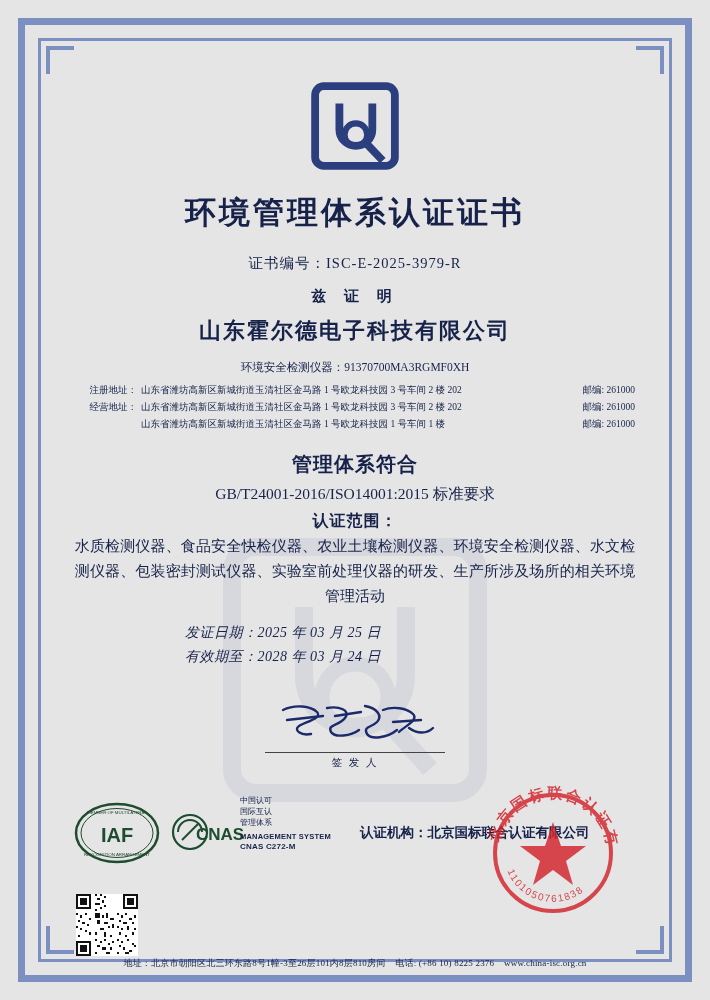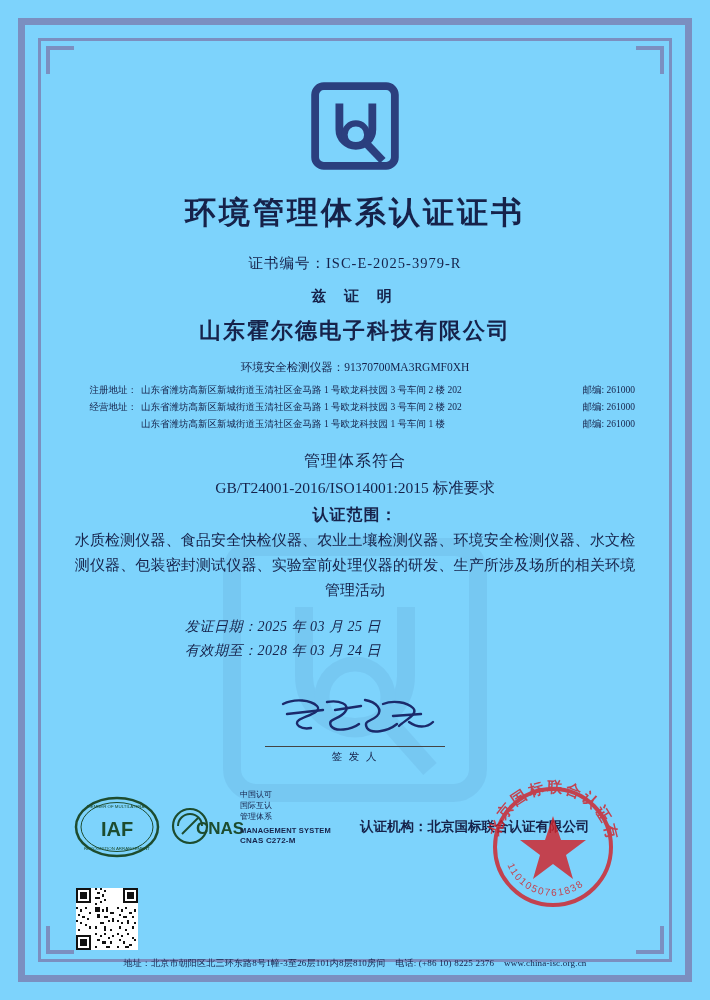--- a/index.html
+++ b/index.html
@@ -6,21 +6,21 @@
   body{
     width:710px;height:1000px;
     background:#ffffff;
     font-family:"Liberation Serif", serif;
     color:#1a2340;
     overflow:hidden;
     position:relative;
   }
   .page{
     position:absolute;inset:0;
-    background:#7dd3fc;
+    background:#e5e5e5;
   }
   
   .border-outer{
     position:absolute;left:18px;top:18px;right:18px;bottom:18px;
     border:7px solid #7b8fc0;
   }
   .border-inner{
     position:absolute;left:38px;top:38px;right:38px;bottom:38px;
     border:3px solid #7b8fc0;
   }
@@ -76,21 +76,21 @@
   .addr-table{
     margin:7px auto 16px;width:100%;max-width:560px;
     border-collapse:collapse;font-size:9.5px;color:#16224a;
   }
   .addr-table td{padding:2px 0;vertical-align:top;}
   .addr-table td.lbl{width:62px;text-align:right;white-space:nowrap;padding-right:4px;}
   .addr-table td.val{text-align:left;}
   .addr-table td.zip{width:72px;text-align:right;white-space:nowrap;}
 
   .sys-conform{
-    margin-top:18px;font-size:16px;font-weight:normal;letter-spacing:1px;color:#16224a;
+    margin-top:18px;font-size:20px;font-weight:bold;letter-spacing:1px;color:#16224a;
   }
   .standard{
     margin-top:6px;font-size:15.5px;color:#16224a;
   }
   .scope-title{
     margin-top:6px;font-size:16px;font-weight:bold;letter-spacing:1px;color:#16224a;
   }
   .scope-text{
     margin:2px auto 0;width:95%;
     font-size:15px;line-height:1.65;text-align:justify;text-align-last:center;

